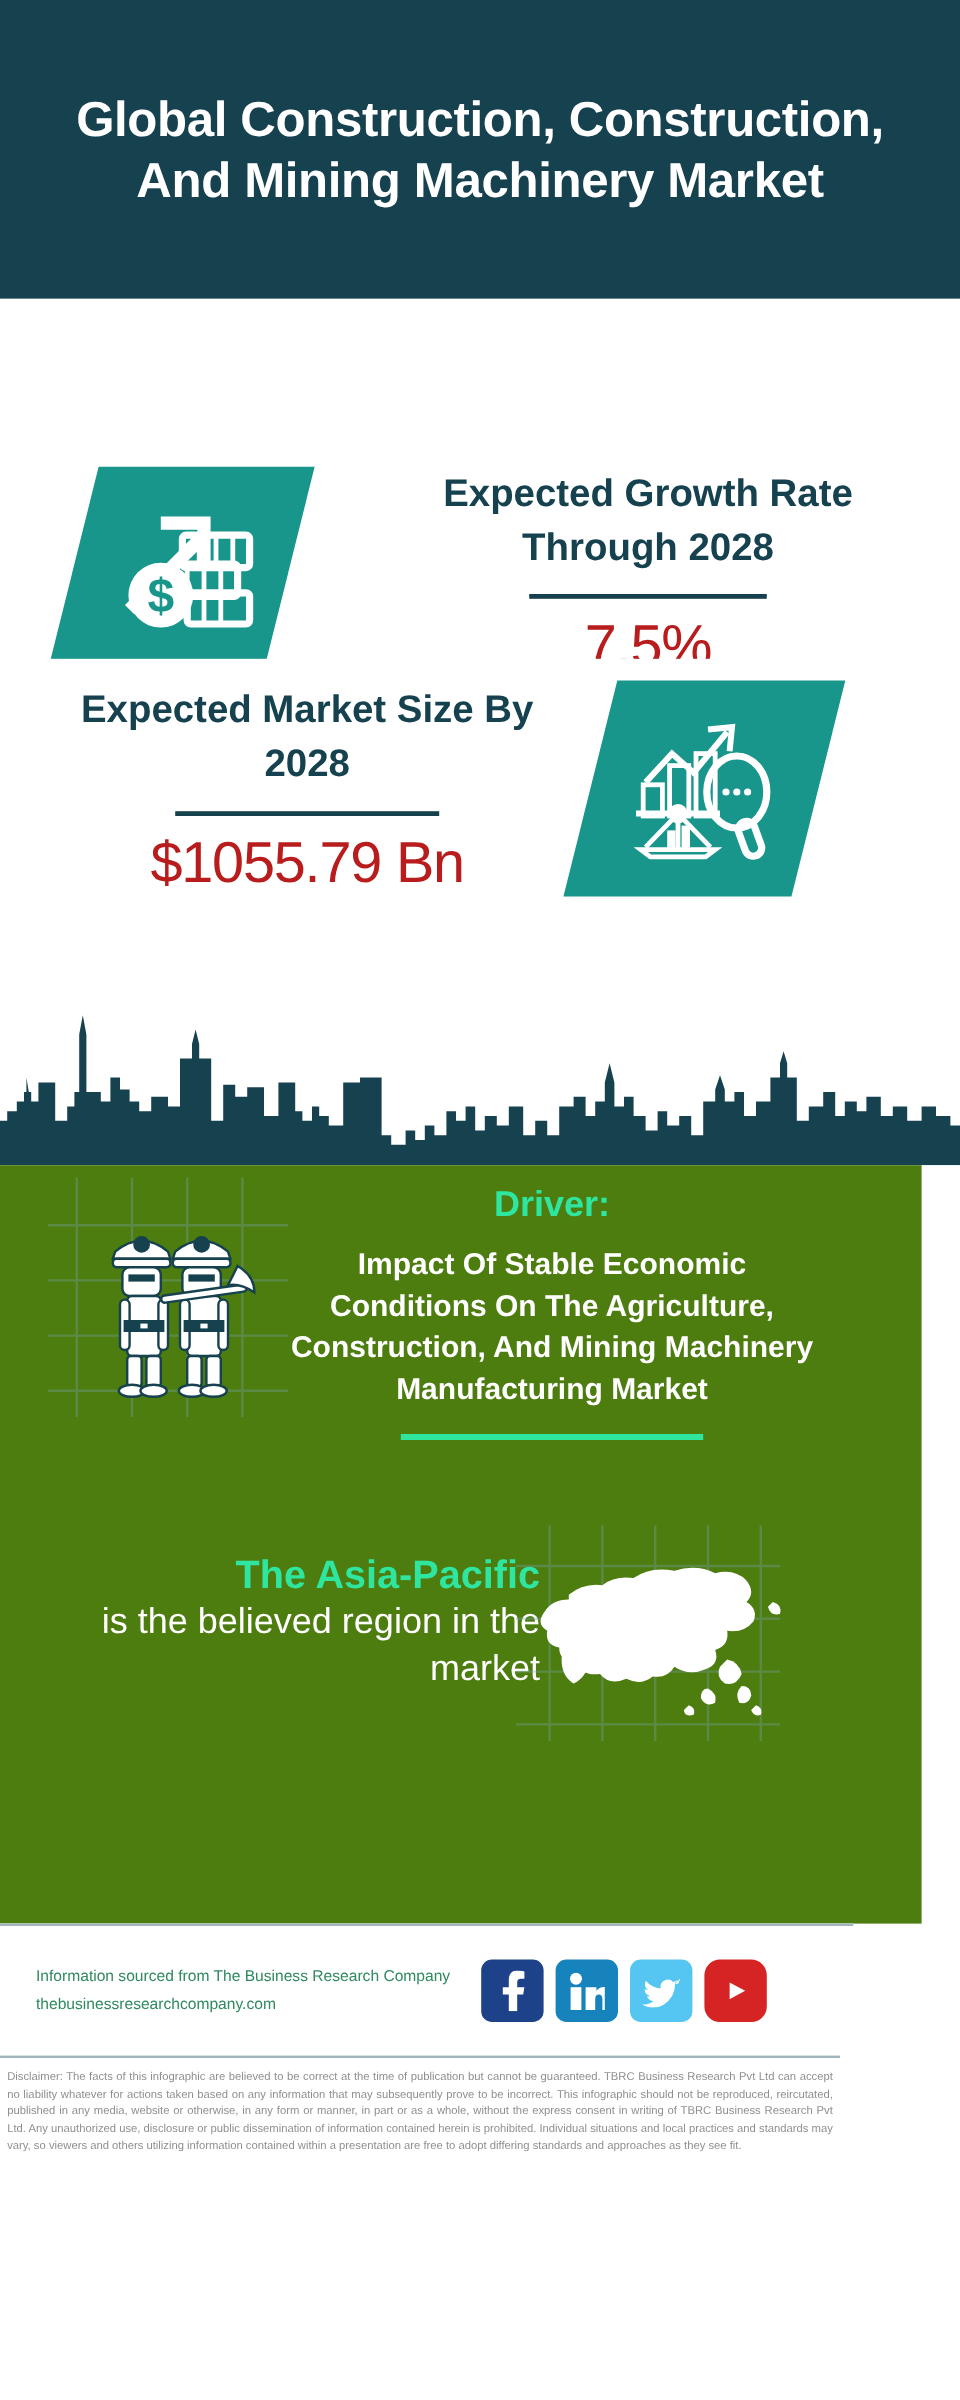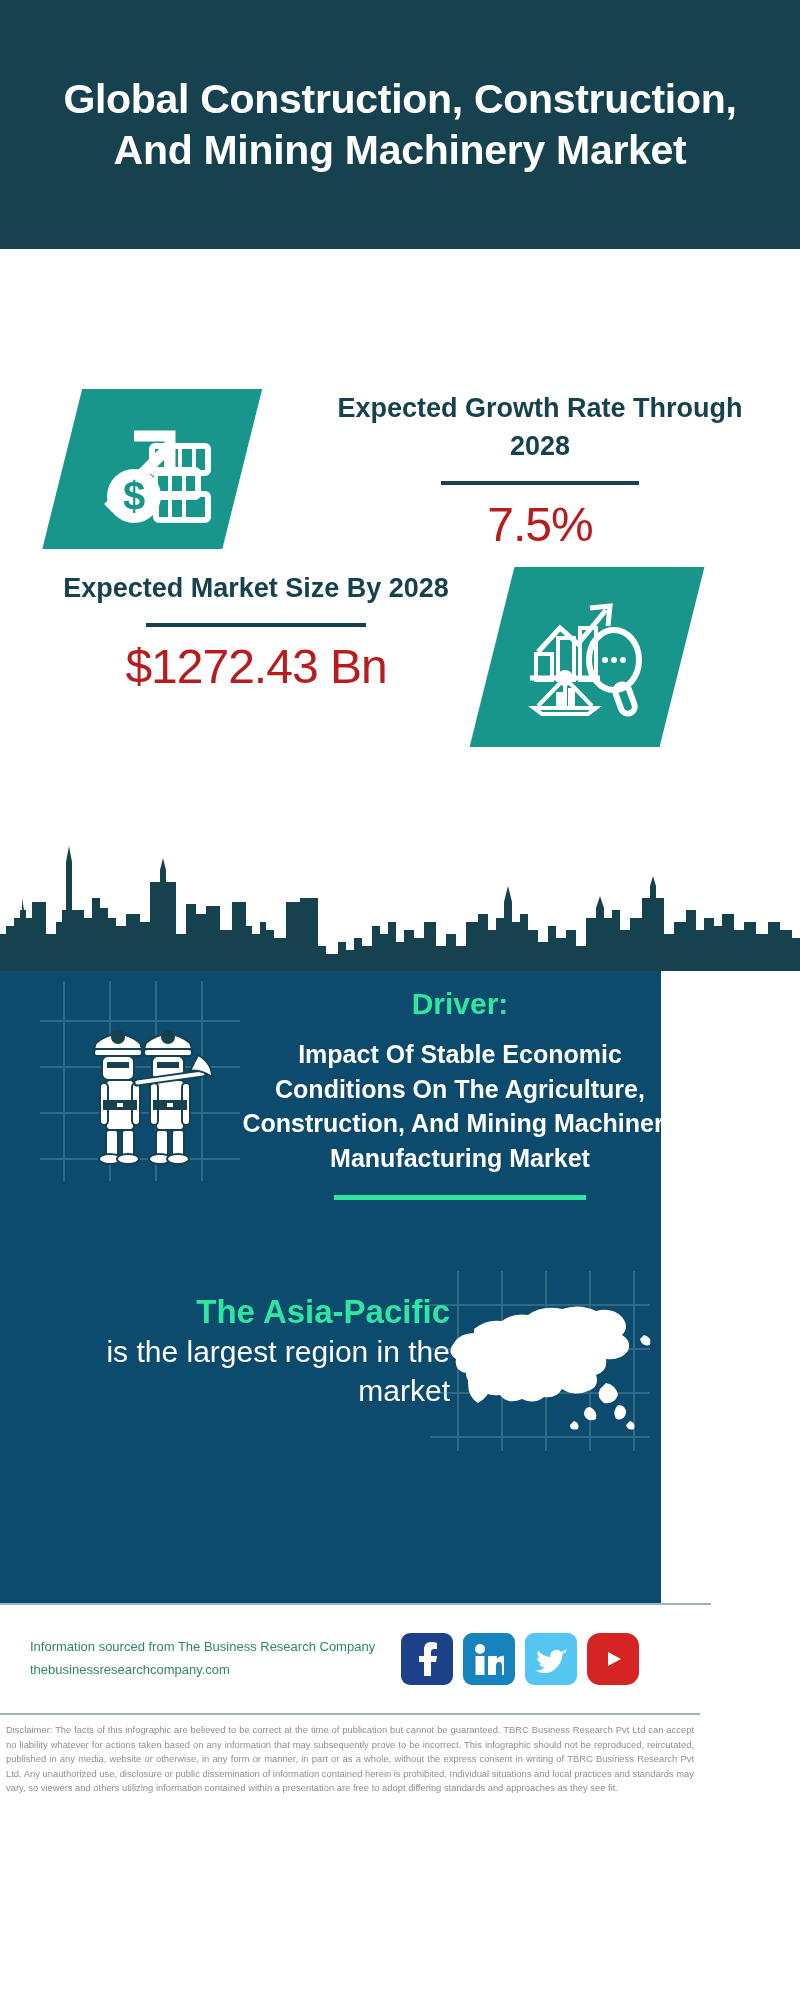--- a/index.html
+++ b/index.html
@@ -71,21 +71,21 @@
 
   .growth-text {
     position: absolute;
     left: 330px;
     top: 140px;
     width: 420px;
     text-align: center;
   }
   .label-dark {
     color: #16414f;
-    font-size: 27px;
+    font-size: 32px;
     font-weight: bold;
     line-height: 1.42;
   }
   .rule-dark {
     width: 198px;
     height: 4px;
     background: #16414f;
     margin: 15px auto 0 auto;
   }
   .big-teal {
@@ -131,22 +131,22 @@
     width: 800px;
     height: 145px;
     background: #ffffff;
     margin-top: -8px;
   }
   .skyline-wrap svg { display: block; width: 800px; height: 145px; }
 
   
   .dark-body {
     position: relative;
-    width: 661px;
-    background: #0c4a6e;
+    width: 768px;
+    background: #4d7c0f;
     padding-bottom: 0;
     height: 632px;
   }
 
   .grid-bg {
     position: absolute;
     opacity: 0.33;
   }
   .grid-bg svg { display: block; }
 
@@ -307,21 +307,21 @@
       <div class="label-dark">Expected Growth Rate Through 2028</div>
       <div class="rule-dark"></div>
       <div class="big-teal">7.5%</div>
     </div>
   </div>
 
   <div class="size-section">
     <div class="size-text">
       <div class="label-dark">Expected Market Size By 2028</div>
       <div class="rule-dark-left"></div>
-      <div class="big-teal">$1272.43 Bn</div>
+      <div class="big-teal">$1055.79 Bn</div>
     </div>
 
     <div class="para-box size-icon-box">
       <div class="para-inner">
         <span>
           <svg width="130" height="126" viewBox="0 0 130 126">
 
             <path d="M16 60 L38 36 L56 52 L84 18" stroke="#ffffff" stroke-width="5" fill="none"></path>
             <path d="M68 16 L88 14 L86 34" stroke="#ffffff" stroke-width="5" fill="none"></path>
 
@@ -411,21 +411,21 @@
     </div>
 
     <div class="driver-block">
       <div class="driver-heading">Driver:</div>
       <div class="driver-text">Impact Of Stable Economic Conditions On The Agriculture, Construction, And Mining Machinery Manufacturing Market</div>
       <div class="rule-mint"></div>
     </div>
 
     <div class="region-block">
       <div class="region-heading">The Asia-Pacific</div>
-      <div class="region-sub">is the largest region in the market</div>
+      <div class="region-sub">is the believed region in the market</div>
     </div>
 
     <div class="grid-bg" style="left:430px; top:300px;">
       <svg width="220" height="180" viewBox="0 0 220 180">
         <g stroke="#7aa9b5" stroke-width="2" fill="none">
           <line x1="0" y1="34" x2="220" y2="34"></line>
           <line x1="0" y1="78" x2="220" y2="78"></line>
           <line x1="0" y1="122" x2="220" y2="122"></line>
           <line x1="0" y1="166" x2="220" y2="166"></line>
           <line x1="28" y1="0" x2="28" y2="180"></line>

